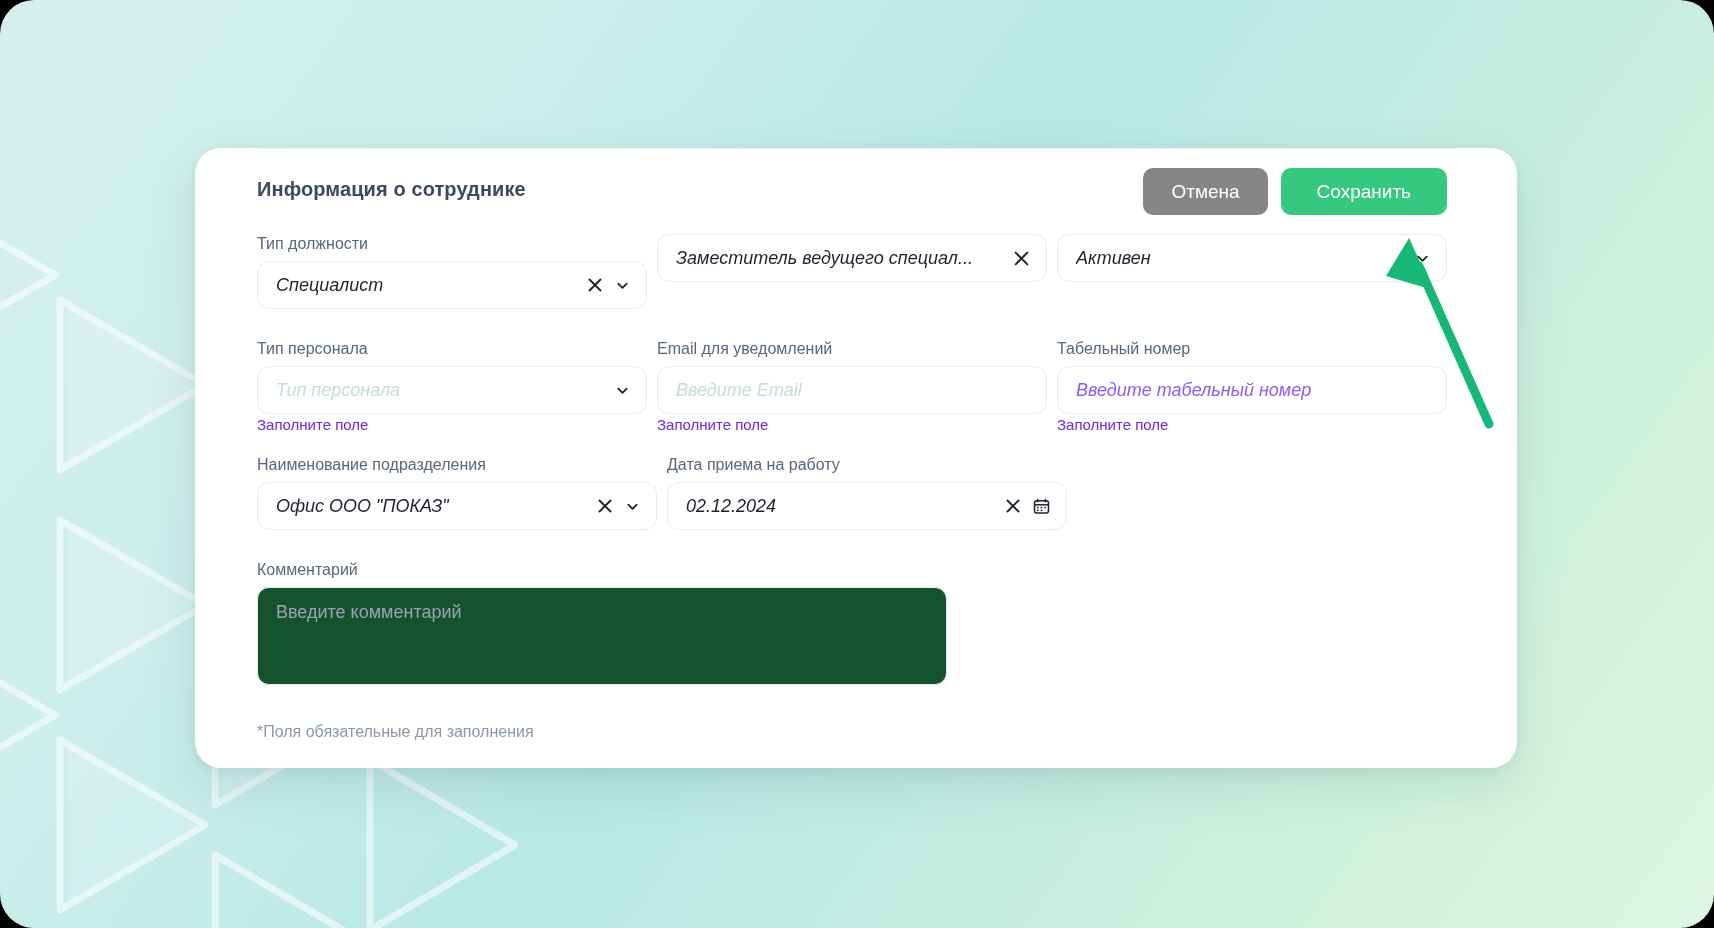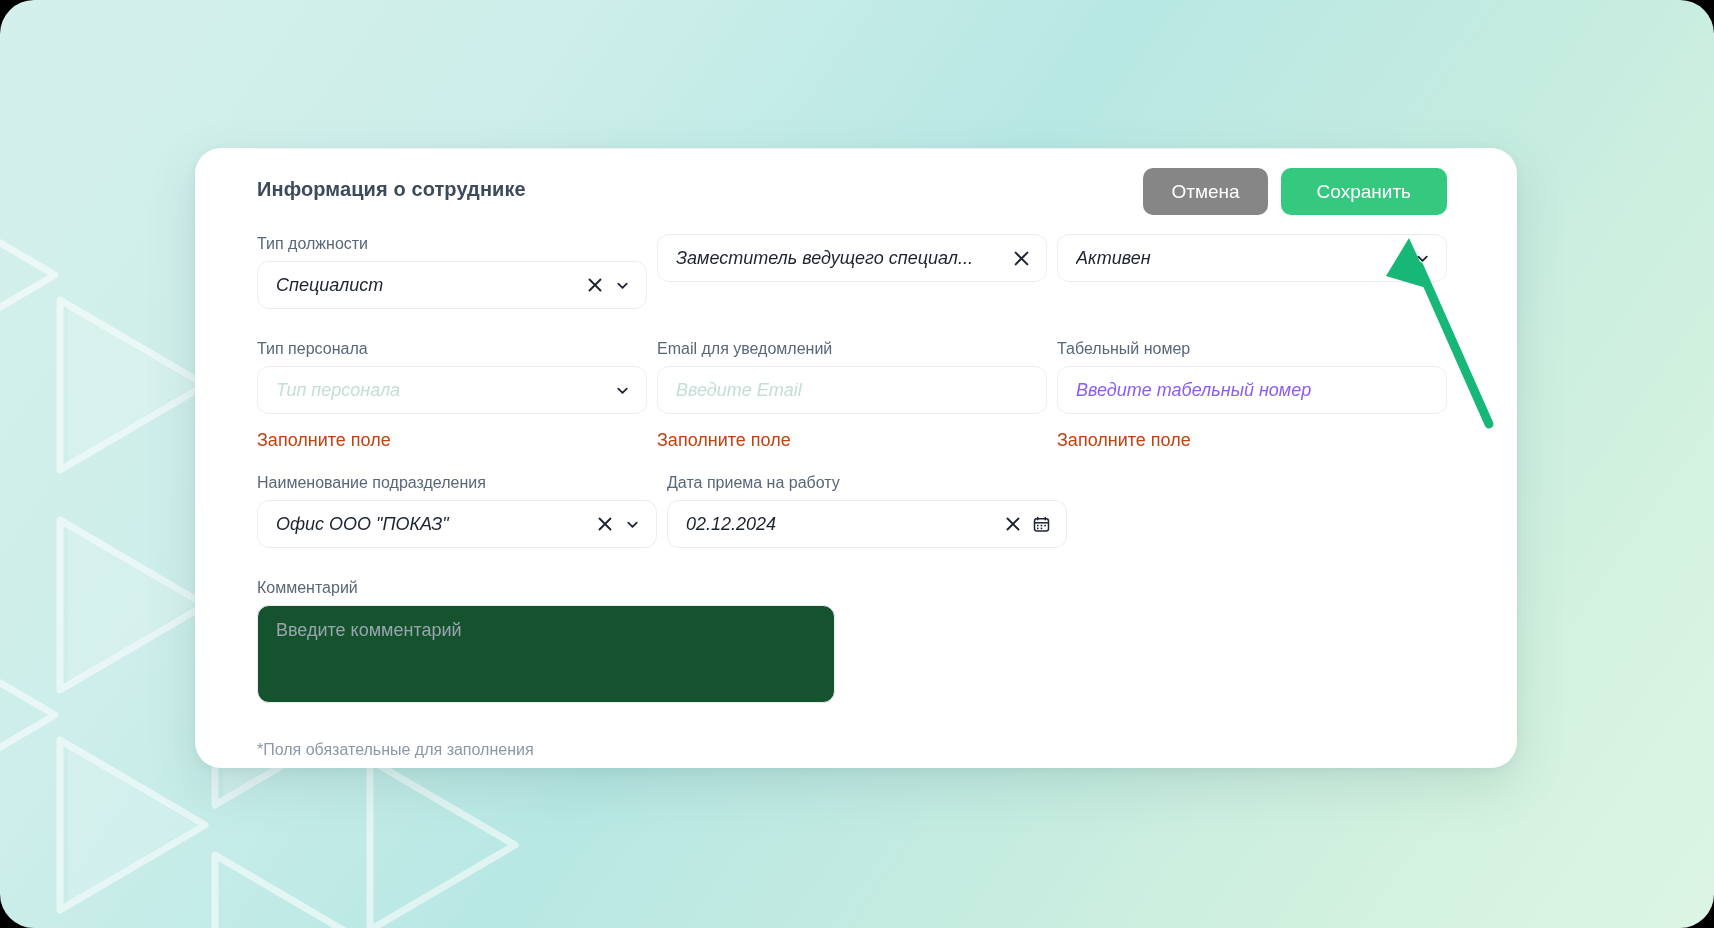--- a/index.html
+++ b/index.html
@@ -75,23 +75,23 @@
   }
   .control .val {
     font-size: 18px; color: #1d2430;
     white-space: nowrap; overflow: hidden; flex: 1;
   }
   .control .ph { font-size: 18px; color: #c3ded5; flex: 1; }
   .control .ph.gray { color: #8b5cf6; }
   .icons { display: flex; align-items: center; gap: 12px; margin-left: 10px; }
   .ic { display: inline-flex; align-items: center; justify-content: center; cursor: pointer; }
   .ic svg { display: block; }
-  .err { font-size: 18px; color: #c2410c; margin-top: 16px; }
-
-  .ta-wrap { width: 578px; }
+  .err { font-size: 15px; color: #6d28d9; margin-top: 2px; }
+
+  .ta-wrap { width: 690px; }
   .textarea {
     height: 98px; border: 1px solid #e9edf0; border-radius: 12px;
     padding: 14px 18px; background: #14532d;
     font-size: 18px; color: #9aa4b0;
   }
   .footnote {
     font-size: 16px; color: #8c98a6;
   }
   .arrow { position: absolute; left: 0; top: 0; pointer-events: none; }
 </style>

